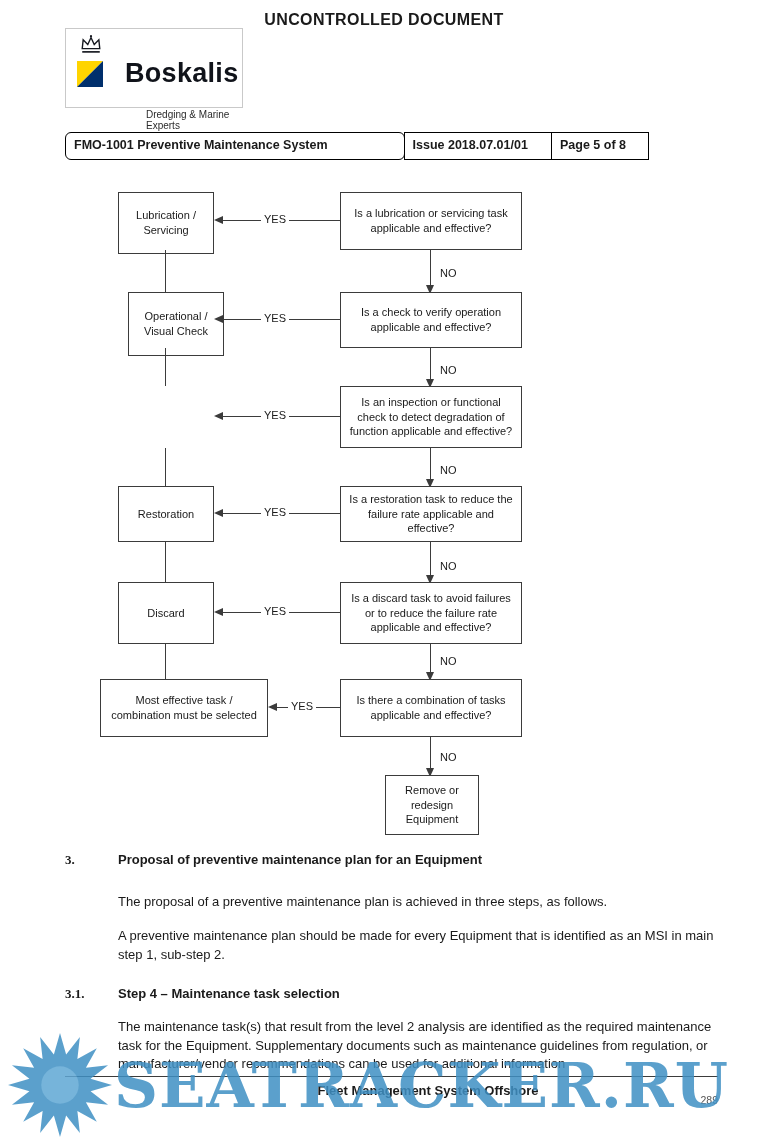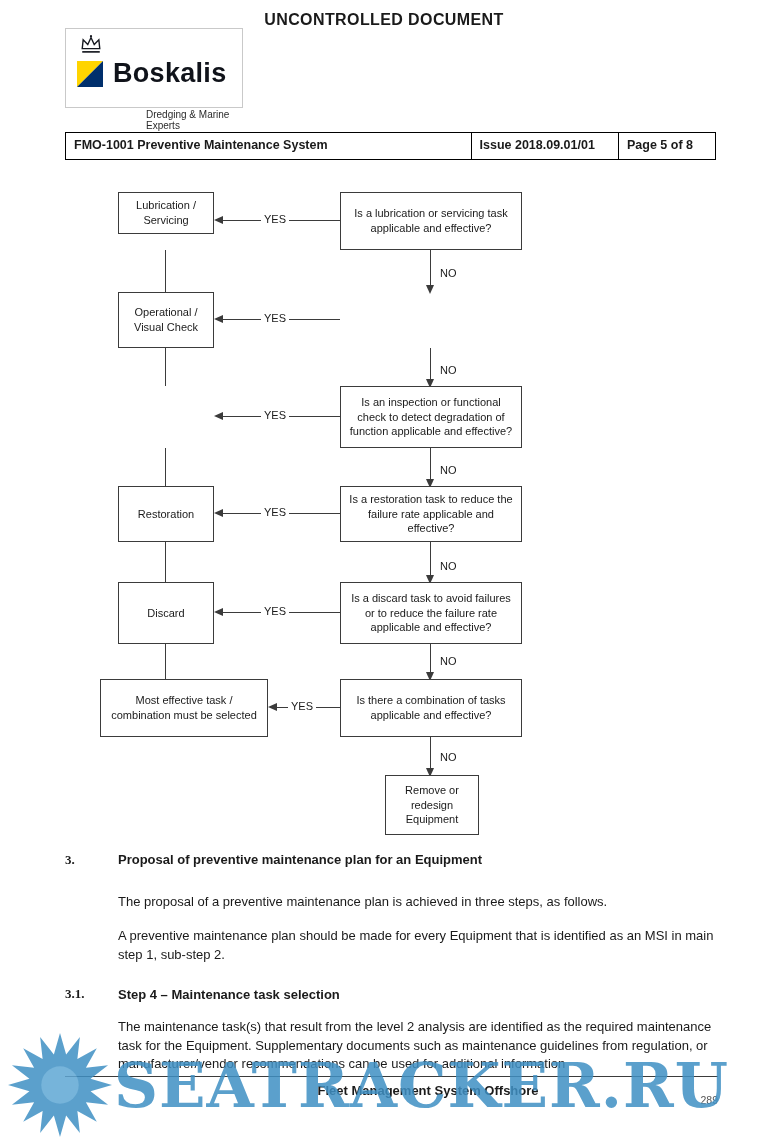--- a/index.html
+++ b/index.html
@@ -9,53 +9,53 @@
     color:#1a1a1a; overflow:hidden;
   }
   
   .uncontrolled {
     position:absolute; top:11px; left:0; width:100%;
     text-align:center; font-size:16px; font-weight:bold; letter-spacing:.4px;
   }
   
   .logo-box { position:absolute; left:65px; top:28px; width:176px; height:78px; border:1px solid #c9c9c9; background:#fff; }
   .logo-crown { position:absolute; left:13px; top:5px; }
-  .logo-row { position:absolute; left:11px; top:29px; display:flex; align-items:center; gap:10px; }
+  .logo-row { position:absolute; left:11px; top:29px; display:flex; align-items:center; gap:22px; }
   .logo-flag { display:inline-block; line-height:0; }
   .logo-name { font-size:27px; font-weight:bold; color:#10131a; letter-spacing:.3px; }
   .logo-tagline { position:absolute; left:44px; top:80px; font-size:10px; color:#2b2b2b;margin-left:36px; }
   
   .header-bar { position:absolute; left:65px; top:132px; display:flex; }
   .hcell {
     border:1.5px solid #000; font-weight:bold; font-size:12.5px;
     padding:5px 8px 0 8px; box-sizing:border-box; height:28px; background:#fff; white-space:nowrap;
   }
   .hcell + .hcell { margin-left:-1.5px; }
-  .hcell.c1 { width:407px; }
+  .hcell.c1 { width:340px;border-radius:6px; }
   .hcell.c2 { width:149px; }
   .hcell.c3 { width:98px; }
   
   .flow { position:absolute; left:0; top:183px; width:768px; height:665px; font-size:11px; }
   .fbox {
     position:absolute; border:1.5px solid #3b3b3b; background:#fff;
     display:flex; align-items:center; justify-content:center;
     text-align:center; padding:3px 6px; box-sizing:border-box; line-height:1.32;
   }
   .hline { position:absolute; height:0; border-top:1.5px solid #3b3b3b; }
   .vline { position:absolute; width:0; border-left:1.5px solid #3b3b3b; }
   .arrow-left { position:absolute; width:0; height:0;
     border-top:4.5px solid transparent; border-bottom:4.5px solid transparent; border-right:9px solid #3b3b3b; }
   .arrow-down { position:absolute; width:0; height:0;
     border-left:4.5px solid transparent; border-right:4.5px solid transparent; border-top:9px solid #3b3b3b; }
   .clabel { position:absolute; background:#fff; padding:0 3px; font-size:11px; color:#1a1a1a; }
   
   .bodyblock { position:absolute; left:0; top:846px; width:768px; font-size:13px; }
   .sect { display:flex; margin:0 50px 0 65px; }
   .sect.first { margin-top:6px; }
-  .sect.second { margin-top:22px;align-items:center; }
+  .sect.second { margin-top:22px; }
   .snum { width:53px; font-family:"Liberation Serif", serif; font-weight:bold; flex:0 0 53px; }
   .stitle { font-weight:bold; }
   .bpara { margin:16px 52px 0 118px; line-height:1.42; }
   .bpara.firstp { margin-top:25px; }
   
   .footer-line { position:absolute; left:65px; top:1076px; width:653px; border-top:1.5px solid #3b3b3b; }
   .footer-title { position:absolute; left:0; top:1083px; width:100%; text-align:center; font-weight:bold; font-size:13px;padding-left:44px; }
   .corner-page-num { position:absolute; right:50px; top:1094px; font-size:10.5px; color:#555; }
   
   .watermark {
@@ -90,37 +90,38 @@
           <polygon points="26,0 26,26 0,26" fill="#002f6c"></polygon>
         </svg>
       </span>
       <span class="logo-name">Boskalis</span>
     </span>
     <span class="logo-tagline">Dredging &amp; Marine Experts</span>
   </div>
 
   <div class="header-bar">
     <div class="hcell c1">FMO-1001 Preventive Maintenance System</div>
-    <div class="hcell c2">Issue 2018.09.01/01</div>
+    <div class="hcell c2">Issue 2018.07.01/01</div>
     <div class="hcell c3">Page 5 of 8</div>
   </div>
 
   <div class="flow">
 
-    <div class="fbox" style="left:118px;top:9px;width:96px;height:42px">Lubrication / Servicing</div>
+    <div class="fbox" style="left:118px;top:9px;width:96px;height:62px">Lubrication / Servicing</div>
     <div class="fbox" style="left:340px;top:9px;width:182px;height:58px">Is a lubrication or servicing task applicable and effective?</div>
     <div class="arrow-left" style="left:214px;top:33px"></div>
     <div class="hline" style="left:223px;top:37px;width:117px"></div>
     <span class="clabel" style="left:261px;top:30px">YES</span>
     <div class="vline" style="left:430px;top:67px;height:36px"></div>
     <div class="arrow-down" style="left:426px;top:102px"></div>
     <span class="clabel" style="left:437px;top:84px">NO</span>
     <div class="vline" style="left:165px;top:67px;height:42px"></div>
 
-    <div class="fbox" style="left:118px;top:109px;width:96px;height:56px">Operational / Visual Check</div>
+    <div class="fbox" style="left:128px;top:109px;width:96px;height:64px">Operational / Visual Check</div>
+    <div class="fbox" style="left:340px;top:109px;width:182px;height:56px">Is a check to verify operation applicable and effective?</div>
     <div class="arrow-left" style="left:214px;top:132px"></div>
     <div class="hline" style="left:223px;top:136px;width:117px"></div>
     <span class="clabel" style="left:261px;top:129px">YES</span>
     <div class="vline" style="left:430px;top:165px;height:31px"></div>
     <div class="arrow-down" style="left:426px;top:196px"></div>
     <span class="clabel" style="left:437px;top:181px">NO</span>
     <div class="vline" style="left:165px;top:165px;height:38px"></div>
 
     <div class="fbox" style="left:340px;top:203px;width:182px;height:62px">Is an inspection or functional check to detect degradation of function applicable and effective?</div>
     <div class="arrow-left" style="left:214px;top:229px"></div>

